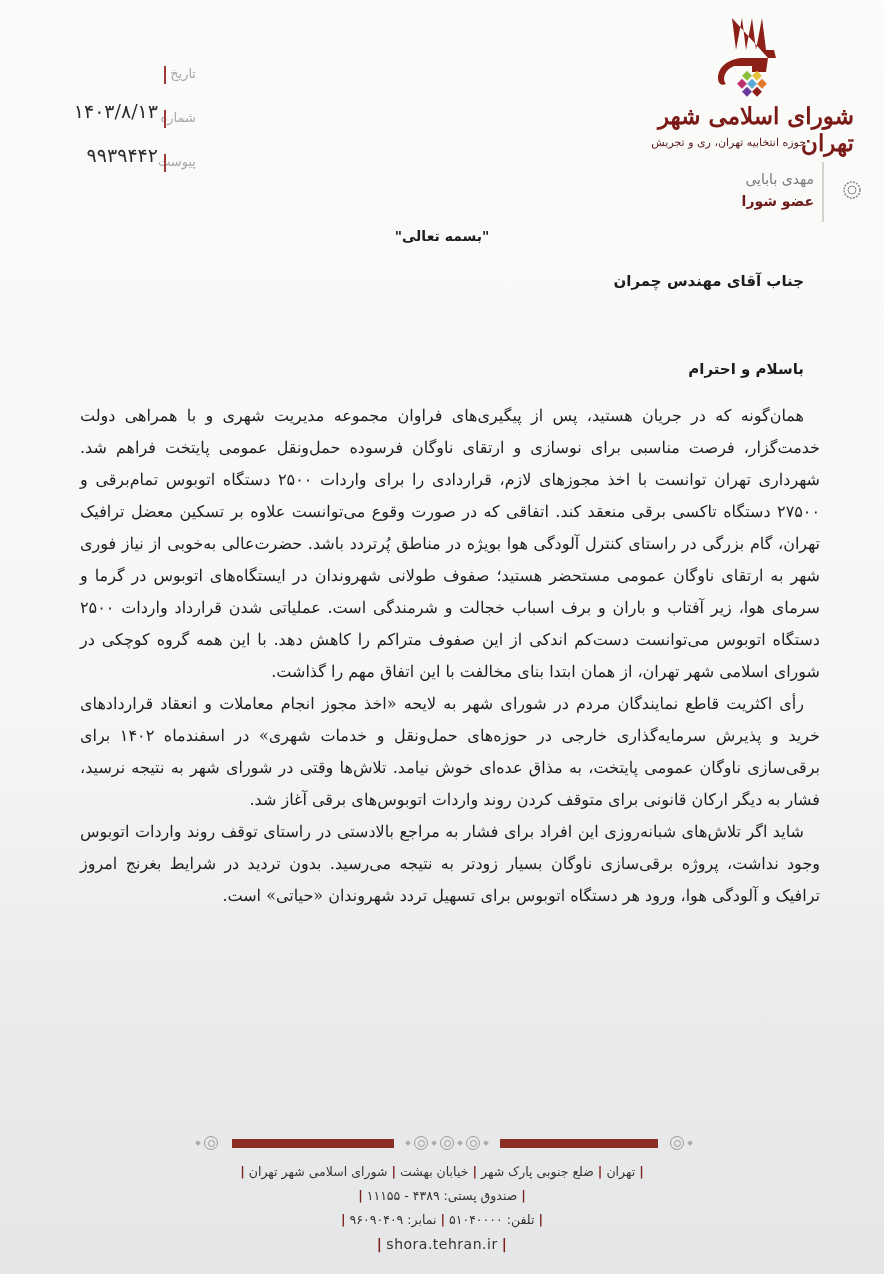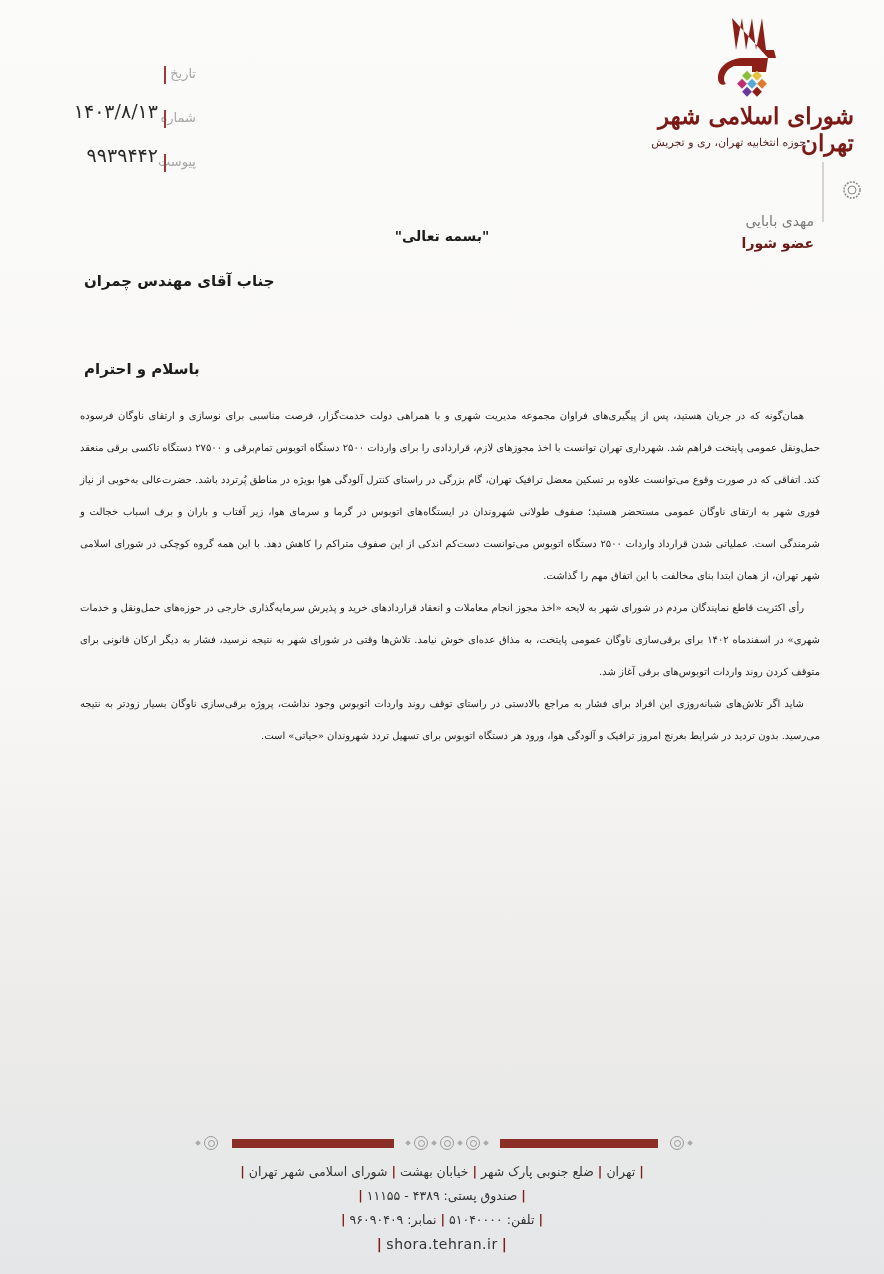--- a/index.html
+++ b/index.html
@@ -20,49 +20,49 @@
       direction:rtl; letter-spacing:-0.5px;
     }
     .logo-sub {
       position:absolute; top:126px; right:48px; text-align:left; direction:rtl;
       font-family:"DejaVu Serif", serif; font-size:11px; color:#5a2020;
     }
 
     
     .member { position:absolute; top:168px; right:70px; width:130px; text-align:right; direction:rtl; }
     .member-divider { position:absolute; top:162px; right:60px; width:2px; height:60px; background:#d6d3d1; }
-    .member-name { font-size:14px; color:#7b7b7b; line-height:22px;margin-top:42px; }
+    .member-name { font-size:14px; color:#7b7b7b; line-height:22px; }
     .member-role { font-size:14px; color:#6b1a18; font-weight:bold; line-height:22px; }
     .rosette { position:absolute; top:180px; right:22px; width:20px; height:20px; }
 
     
     .meta { position:absolute; top:62px; left:50px; width:200px; }
     .meta-row { position:relative; height:44px; }
     .meta-label {
       position:absolute; right:54px; top:4px; font-size:13px; color:#a7a7a7; direction:rtl;
     }
     .meta-bar { position:absolute; right:84px; top:4px; width:2px; height:18px; background:#9a3a3a; }
     .meta-value {
       position:absolute; right:92px; top:0; font-family:"DejaVu Serif", serif; font-size:19px;
       color:#2a2a2a; direction:rtl; white-space:nowrap; letter-spacing:1px;margin-top:38px;
     }
 
     
     .salutation {
       position:absolute; top:228px; left:0; width:884px; text-align:center;
       font-size:14px; font-weight:bold; direction:rtl;
     }
-    .addressee { position:absolute; right:80px; width:720px; text-align:left; direction:rtl;
+    .addressee { position:absolute; right:80px; width:720px; text-align:right; direction:rtl;
       font-size:15px; font-weight:bold; }
     .a1 { top:272px; } .a2 { top:316px; } .a3 { top:360px; }
 
     .body-text {
       position:absolute; top:400px; right:64px; width:740px;
       direction:rtl; text-align:justify; text-align-last:right;
-      font-family:"DejaVu Serif", serif; font-size:10px; line-height:32px; color:#1e1e1e;
+      font-family:"DejaVu Serif", serif; font-size:16px; line-height:32px; color:#1e1e1e;
     }
     .body-text p { margin:0; text-indent:16px; }
 
     
     .footer-ornament { position:absolute; top:1134px; left:196px; width:496px; height:20px; }
     .orn-bar { position:absolute; top:5px; height:9px; background:#8b2e26; }
     .orn-dot { position:absolute; top:2px; width:14px; height:14px; border:1.5px solid #9a9a9a;
       border-radius:50%; box-sizing:border-box; }
     .orn-dot::after { content:""; position:absolute; left:3px; top:3px; width:5px; height:5px;
       border:1px solid #9a9a9a; border-radius:50%; }

